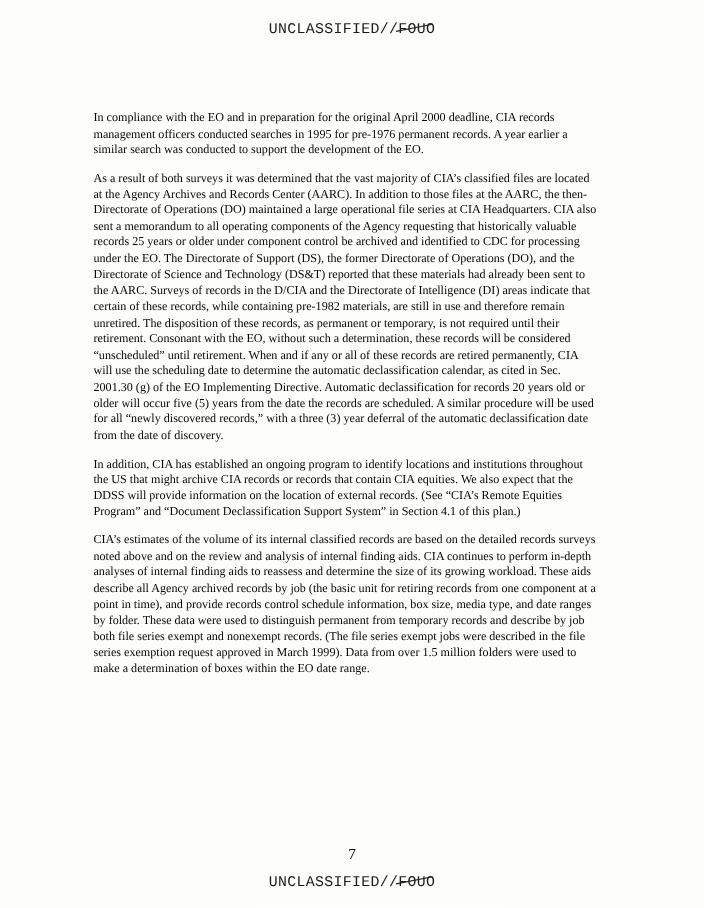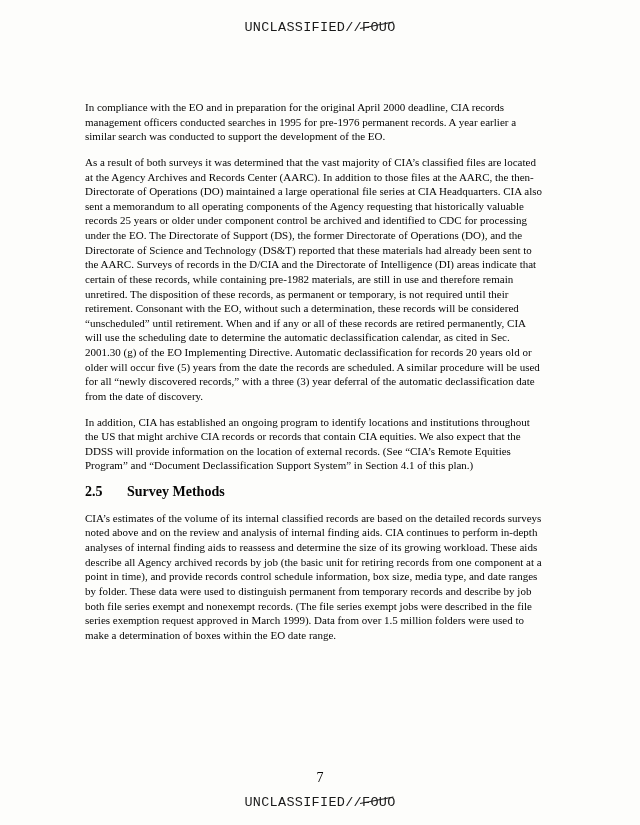--- a/index.html
+++ b/index.html
@@ -101,23 +101,20 @@
     <span>UNCLASSIFIED//</span><span class="strike-wrap"><span>FOUO</span><span class="slash"></span></span>
   </div>
 
   <div class="content">
 
 
     <p class="body-par">In compliance with the EO and in preparation for the original April 2000 deadline, CIA records management officers conducted searches in 1995 for pre-1976 permanent records.  A year earlier a similar search was conducted to support the development of the EO.</p>
     <p class="body-par">As a result of both surveys it was determined that the vast majority of CIA’s classified files are located at the Agency Archives and Records Center (AARC).  In addition to those files at the AARC, the then-Directorate of Operations (DO) maintained a large operational file series at CIA Headquarters.  CIA also sent a memorandum to all operating components of the Agency requesting that historically valuable records 25 years or older under component control be archived and identified to CDC for processing under the EO.  The Directorate of Support (DS), the former Directorate of Operations (DO), and the Directorate of Science and Technology (DS&amp;T) reported that these materials had already been sent to the AARC.  Surveys of records in the D/CIA and the Directorate of Intelligence (DI) areas indicate that certain of these records, while containing pre-1982 materials, are still in use and therefore remain unretired.  The disposition of these records, as permanent or temporary, is not required until their retirement.  Consonant with the EO, without such a determination, these records will be considered “unscheduled” until retirement.  When and if any or all of these records are retired permanently, CIA will use the scheduling date to determine the automatic declassification calendar, as cited in Sec. 2001.30 (g) of the EO Implementing Directive.  Automatic declassification for records 20 years old or older will occur five (5) years from the date the records are scheduled.  A similar procedure will be used for all “newly discovered records,” with a three (3) year deferral of the automatic declassification date from the date of discovery.</p>
     <p class="body-par">In addition, CIA has established an ongoing program to identify locations and institutions throughout the US that might archive CIA records or records that contain CIA equities.  We also expect that the DDSS will provide information on the location of external records.  (See “CIA’s Remote Equities Program” and “Document Declassification Support System” in Section 4.1 of this plan.)</p>
 
-    <h2 class="section-head sec-2-5">
-      <span class="num">2.5</span><span>Survey Methods</span>
-    </h2>
 
     <p class="body-par">CIA’s estimates of the volume of its internal classified records are based on the detailed records surveys noted above and on the review and analysis of internal finding aids.  CIA continues to perform in-depth analyses of internal finding aids to reassess and determine the size of its growing workload.  These aids describe all Agency archived records by job (the basic unit for retiring records from one component at a point in time), and provide records control schedule information, box size, media type, and date ranges by folder.  These data were used to distinguish permanent from temporary records and describe by job both file series exempt and nonexempt records.  (The file series exempt jobs were described in the file series exemption request approved in March 1999).  Data from over 1.5 million folders were used to make a determination of boxes within the EO date range.</p>
 
   </div>
 
   <div class="page-number">7</div>
 
   <div class="footer-mark">
     <span>UNCLASSIFIED//</span><span class="strike-wrap"><span>FOUO</span><span class="slash"></span></span>
   </div>

